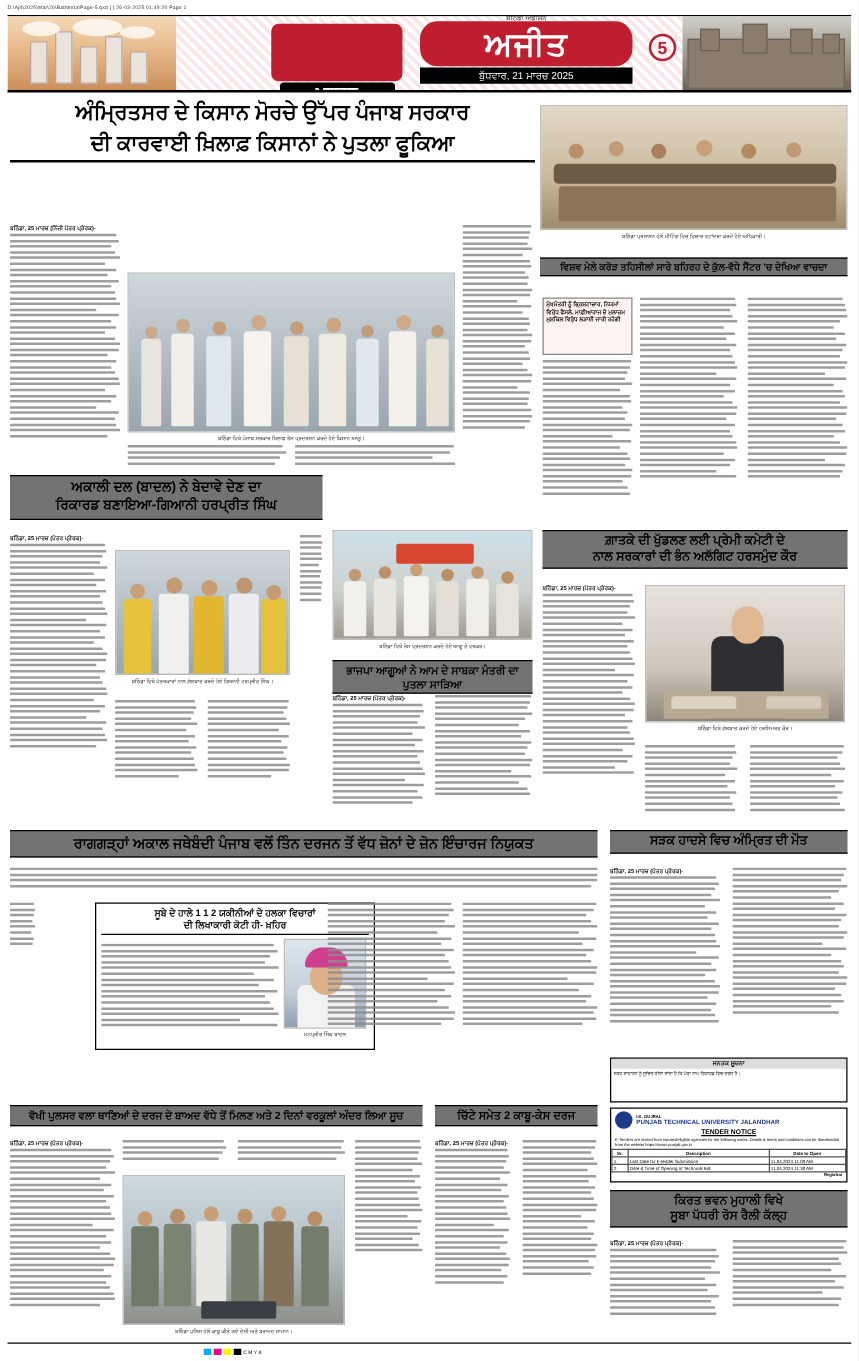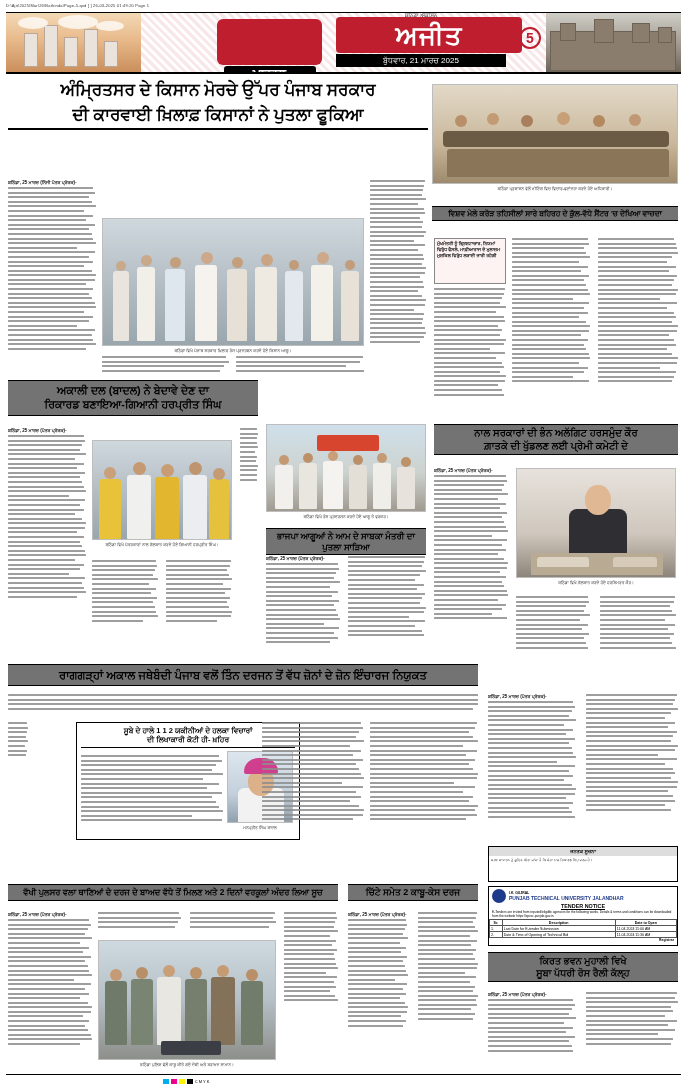--- a/index.html
+++ b/index.html
@@ -59,22 +59,22 @@
       repeating-linear-gradient(45deg, rgba(190,30,45,.10) 0 3px, rgba(255,255,255,0) 3px 6px);
   }
   .badge-left {
     position:absolute; left:76px; top:6px; width:105px; height:46px;
     background:#be1e2d; border-radius:6px; color:#fff;
     display:flex; flex-direction:column; align-items:center; justify-content:center;
     font-weight:bold; font-size:13px; line-height:16px; letter-spacing:.3px;gap:45px;
   }
   .badge-left .b2 { background:#000; width:92px; text-align:center; border-radius:3px; margin-top:2px;}
   .ajit-logo {
-    position:absolute; left:195px; top:4px; width:186px; height:36px;
-    background:#be1e2d; border-radius:4px; color:#fff; font-weight:bold;
+    position:absolute; left:195px; top:4px; width:170px; height:36px;
+    background:#be1e2d; border-radius:14px; color:#fff; font-weight:bold;
     font-size:26px; display:flex; align-items:center; justify-content:center;
     letter-spacing:1px;
   }
   .ajit-sub {
     position:absolute; left:195px; top:41px; width:170px; height:13px;
     background:#000; color:#fff; font-size:8px; text-align:center;
     display:flex; align-items:center; justify-content:center;
   }
   .ajit-city {
     position:absolute; left:195px; top:-1px; width:170px; height:8px;
@@ -572,22 +572,22 @@
       <div class="ln s7"></div>
     <div class="ln s1"></div>
       <div class="ln s6"></div>
       <div class="ln s3"></div>
       <div class="ln s4"></div>
     <div class="ln s5"></div>
       <div class="ln s1"></div>
   </div>
 
   <div class="secthead" style="left:434px; top:424px; width:244px; font-size:10px; padding:2px 2px;">
+    <div>ਗ਼ਾਤਕੇ ਦੀ ਖੁੱਡਲਣ ਲਈ ਪ੍ਰੇਮੀ ਕਮੇਟੀ ਦੇ</div>
     <div>ਨਾਲ ਸਰਕਾਰਾਂ ਦੀ ਭੰਨ ਅਲੱਗਿਟ ਹਰਸਮੁੰਦ ਕੌਰ</div>
-    <div>ਗ਼ਾਤਕੇ ਦੀ ਖੁੱਡਲਣ ਲਈ ਪ੍ਰੇਮੀ ਕਮੇਟੀ ਦੇ</div>
   </div>
 
   <div class="col" style="left:434px; top:468px; width:74px; height:190px;">
     <div class="byline">ਬਠਿੰਡਾ, 25 ਮਾਰਚ (ਪੱਤਰ ਪ੍ਰੇਰਕ)-</div>
     <div class="ln s1"></div>
       <div class="ln s3"></div>
       <div class="ln s5"></div>
       <div class="ln s2"></div>
     <div class="ln s7"></div>
       <div class="ln s4"></div>
@@ -747,20 +747,21 @@
       <div class="ln s1"></div>
       <div class="ln s4"></div>
     <div class="ln s5"></div>
       <div class="ln s2"></div>
       <div class="ln s7"></div>
       <div class="ln s1"></div>
     <div class="ln s3"></div>
       <div class="ln s8"></div>
   </div>
 
+  <div class="secthead" style="left:488px; top:664px; width:190px; font-size:10px; padding:2px 2px;">ਸੜਕ ਹਾਦਸੇ ਵਿਚ ਅੰਮ੍ਰਿਤ ਦੀ ਮੌਤ</div>
   <div class="col" style="left:488px; top:694px; width:88px; height:148px;">
     <div class="byline">ਬਠਿੰਡਾ, 25 ਮਾਰਚ (ਪੱਤਰ ਪ੍ਰੇਰਕ)-</div>
     <div class="ln s1"></div>
       <div class="ln s3"></div>
       <div class="ln s5"></div>
       <div class="ln s2"></div>
     <div class="ln s7"></div>
       <div class="ln s4"></div>
       <div class="ln s1"></div>
       <div class="ln s8"></div>

